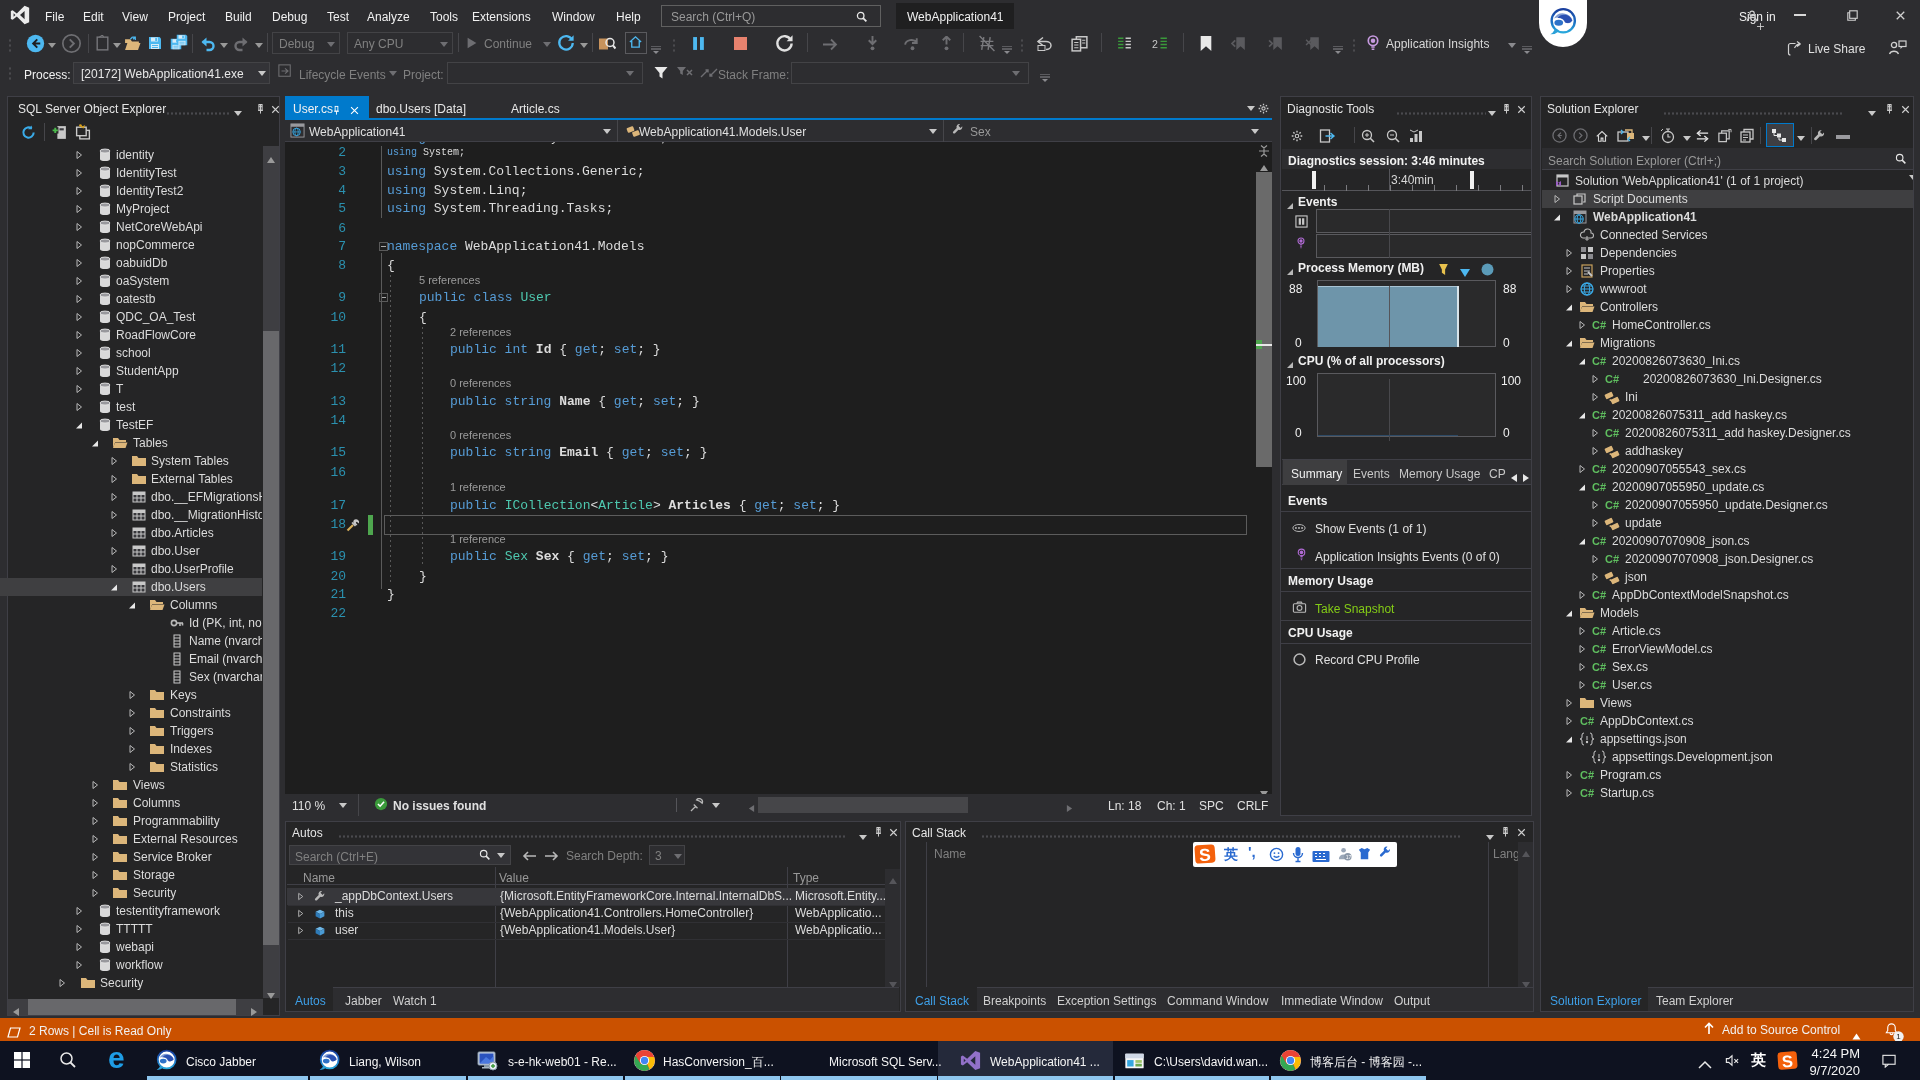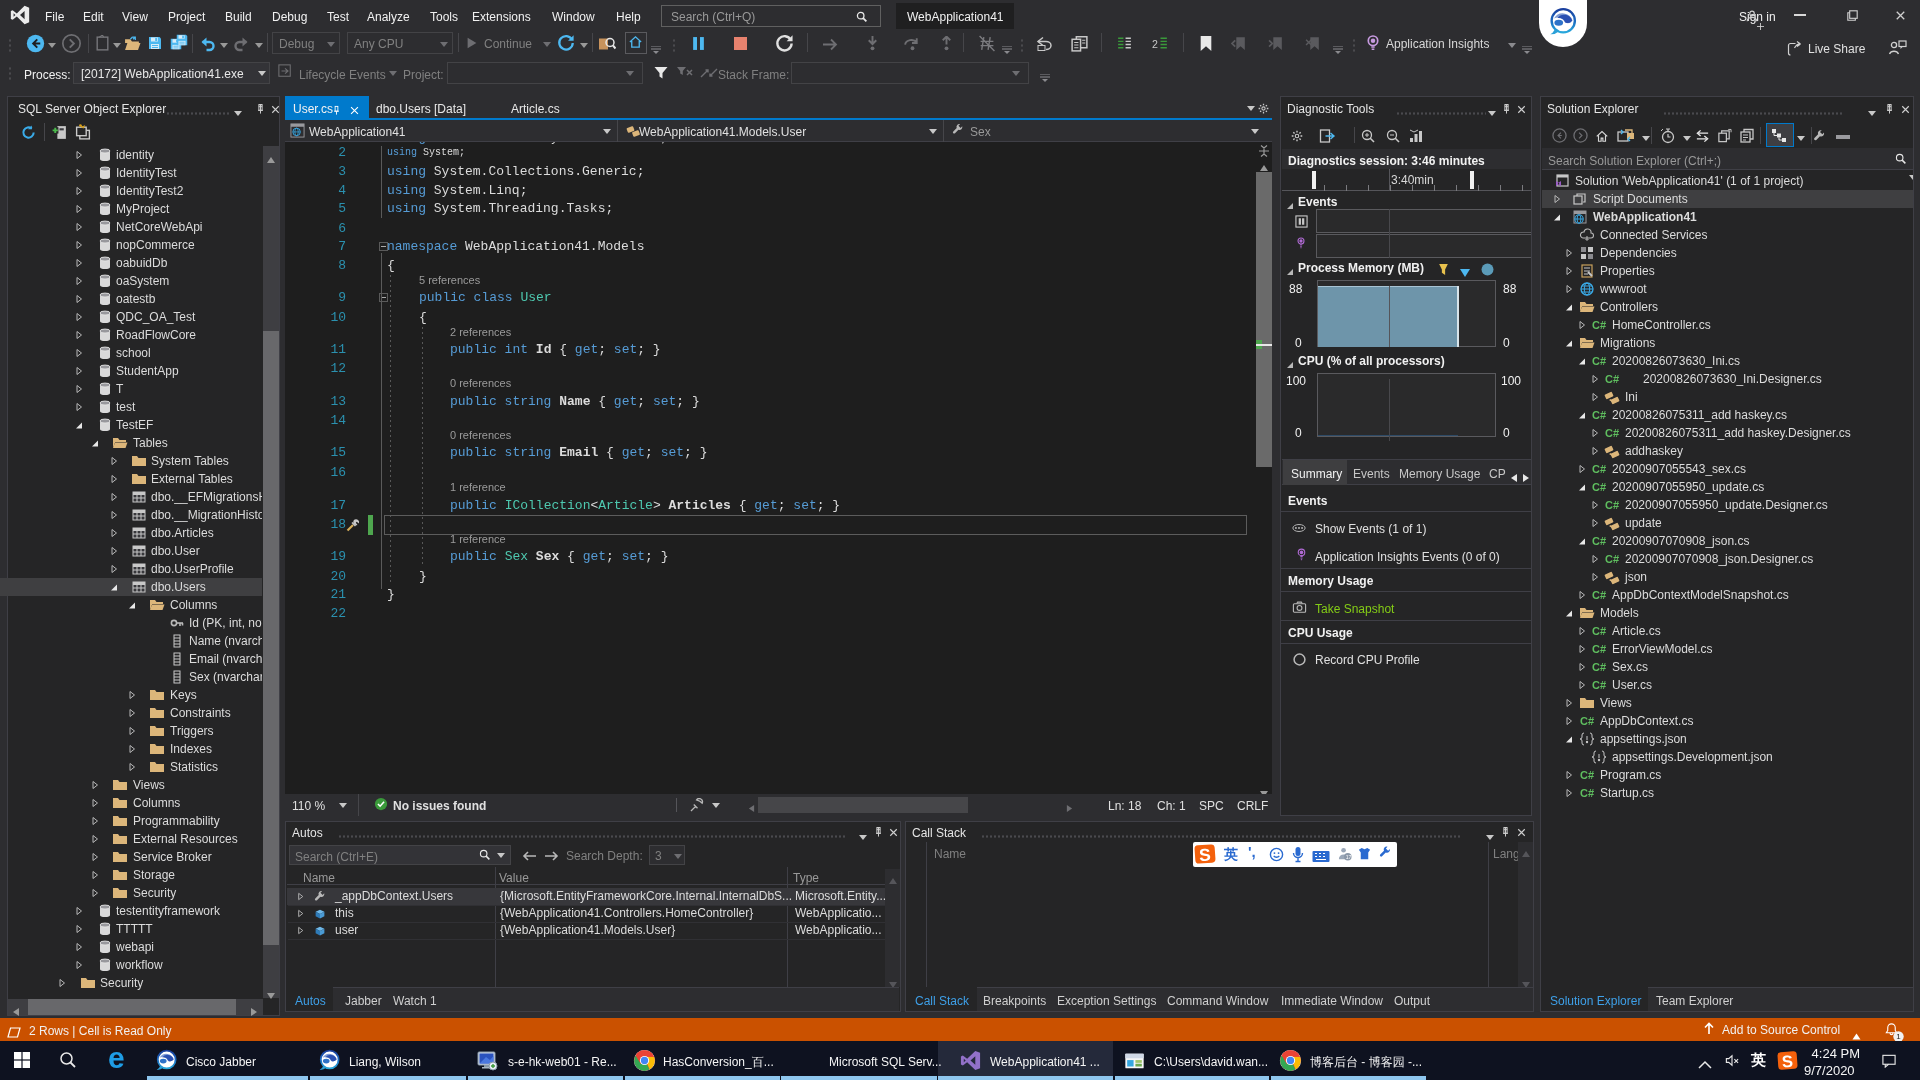--- a/index.html
+++ b/index.html
@@ -1661,15 +1661,15 @@
       <path d="M1 8 L7 2 L13 8" stroke="#e8e8e8" stroke-width="1.5" fill="none"></path>
     </svg></div>
 <svg class="i" style="left:1724px;top:1053px" width="16" height="15">
     <use href="#spk"></use>
   </svg>
 <div class="t" style="left:1751px;top:1051px;;color:#fff;font-size:15px;font-weight:bold">英</div>
 <svg class="i" style="left:1777px;top:1050px" width="21" height="21">
     <use href="#sogou"></use>
   </svg>
 <div class="t" style="left:1808px;top:1045px;;color:#f5f5f5;font-size:13px;width:52px;text-align:right">4:24 PM</div>
-<div class="t" style="left:1804px;top:1062px;;color:#f5f5f5;font-size:13px;width:56px;">9/7/2020</div>
+<div class="t" style="left:1804px;top:1062px;;color:#f5f5f5;font-size:13px;width:56px;text-align:right">9/7/2020</div>
 <svg class="i" style="left:1881px;top:1053px" width="16" height="15">
     <use href="#chat"></use>
   </svg>
 </body></html>

